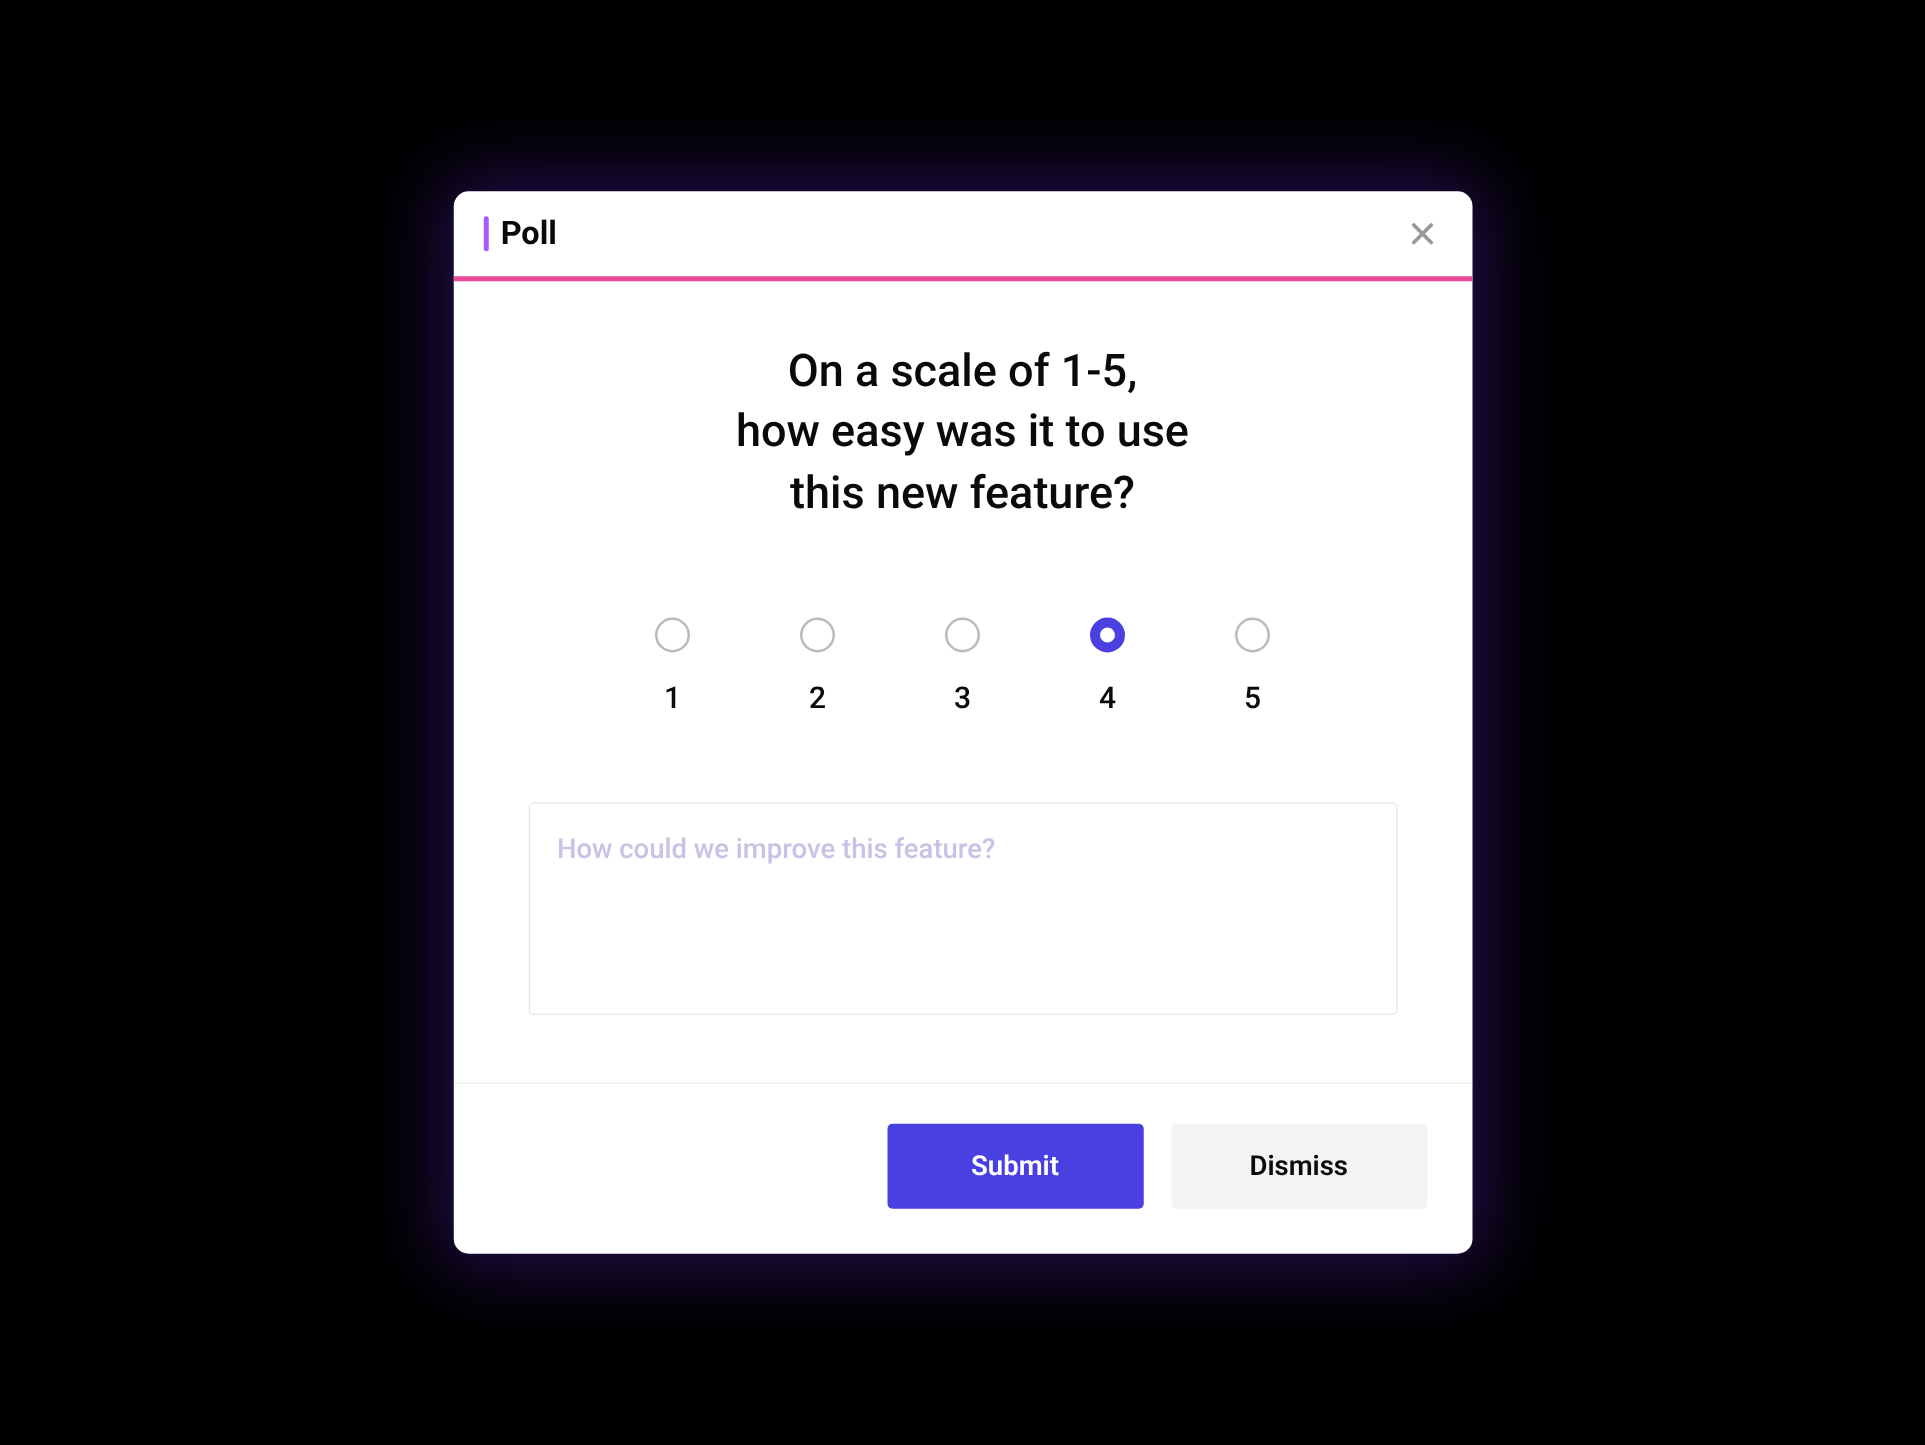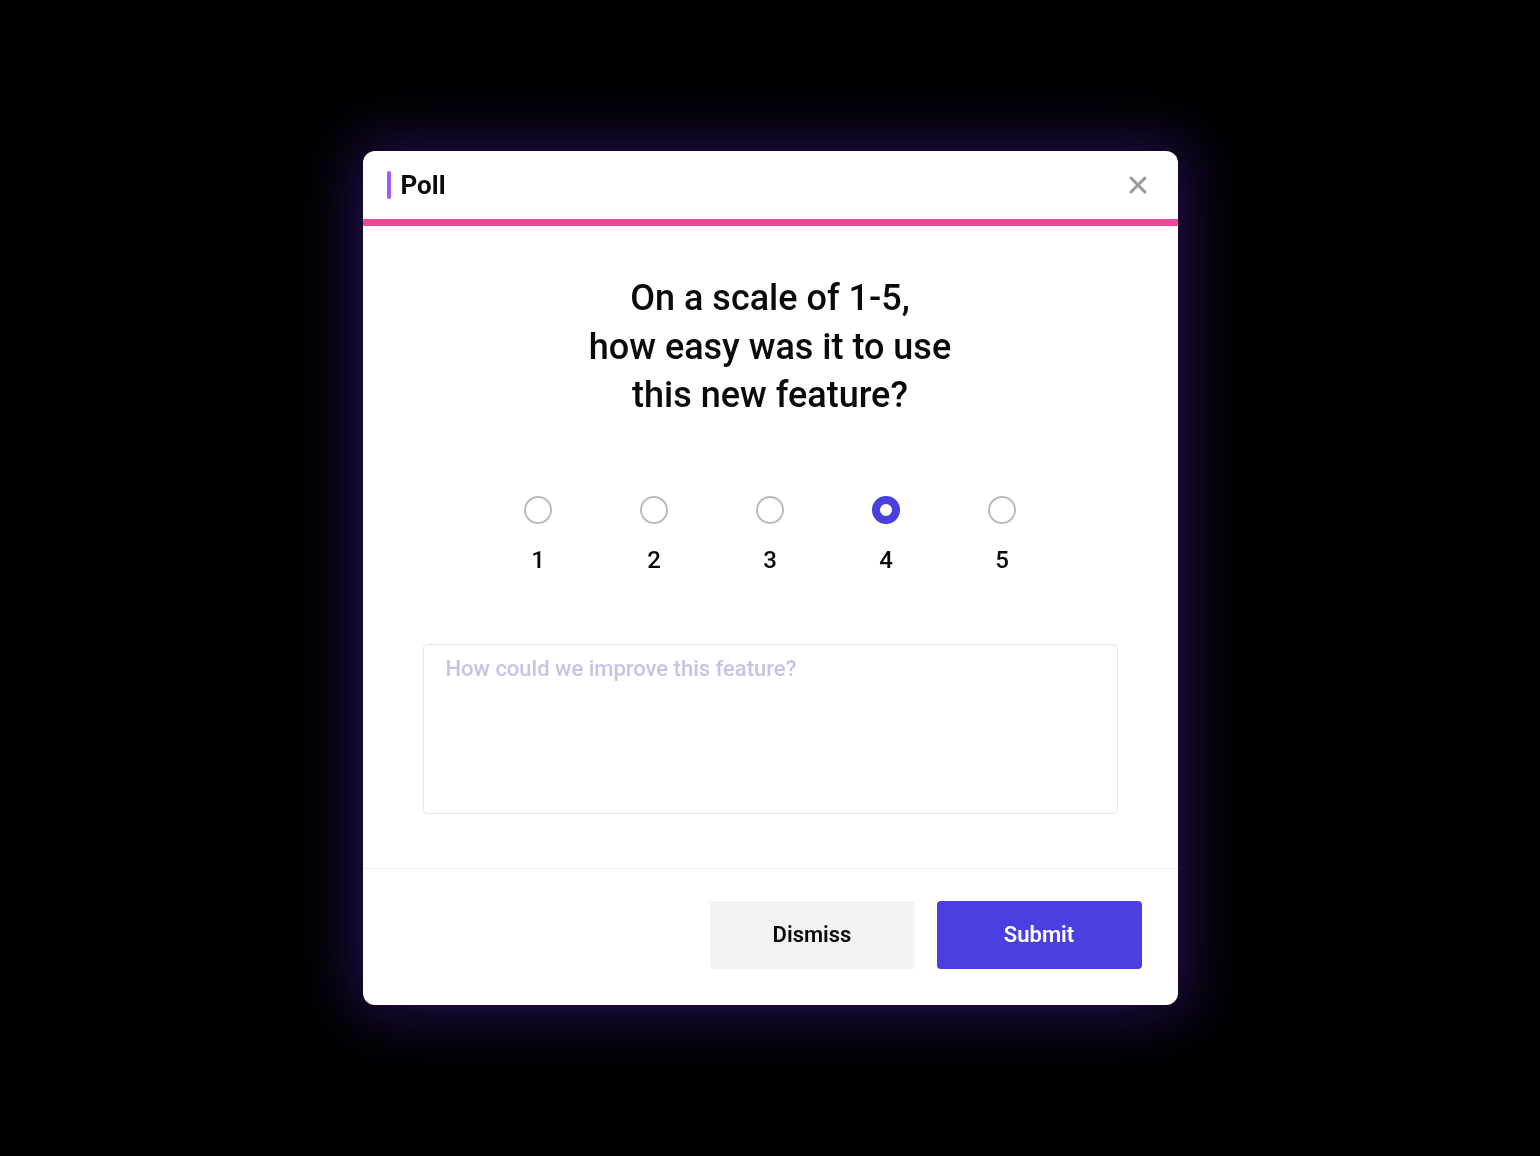--- a/index.html
+++ b/index.html
@@ -24,21 +24,21 @@
       border-radius: 12px;
       box-shadow: 0 0 60px 10px rgba(74, 27, 158, 0.5);
       overflow: hidden;
     }
     
     .modal-header {
       display: flex;
       align-items: center;
       justify-content: space-between;
       padding: 18px 24px 18px 24px;
-      border-bottom: 7px solid #ec4899;
+      border-bottom: 4px solid #ec4899;
     }
     
     .modal-title {
       display: flex;
       align-items: center;
       gap: 10px;
     }
     
     .title-bar {
       width: 4px;
@@ -118,21 +118,21 @@
       font-size: 24px;
       font-weight: 500;
       color: #0a0a0a;
     }
     
     .feedback-textarea {
       width: 100%;
       height: 170px;
       border: 1px solid #e5e5e5;
       border-radius: 4px;
-      padding: 11px 22px;
+      padding: 24px 22px;
       font-size: 22px;
       font-family: inherit;
       resize: none;
       color: #000000;
     }
     
     .feedback-textarea::placeholder {
       color: #c9c1e6;
       font-weight: 500;
     }
@@ -209,17 +209,17 @@
       <div class="radio-option">
         <div class="radio-circle"></div>
         <div class="radio-label">5</div>
       </div>
     </div>
     
     <textarea class="feedback-textarea" placeholder="How could we improve this feature?" style=""></textarea>
   </div>
 
   <div class="modal-footer">
+    <button class="btn btn-primary">Submit</button>
     <button class="btn btn-secondary">Dismiss</button>
-    <button class="btn btn-primary">Submit</button>
   </div>
 
 </div>
 
 </body></html>

